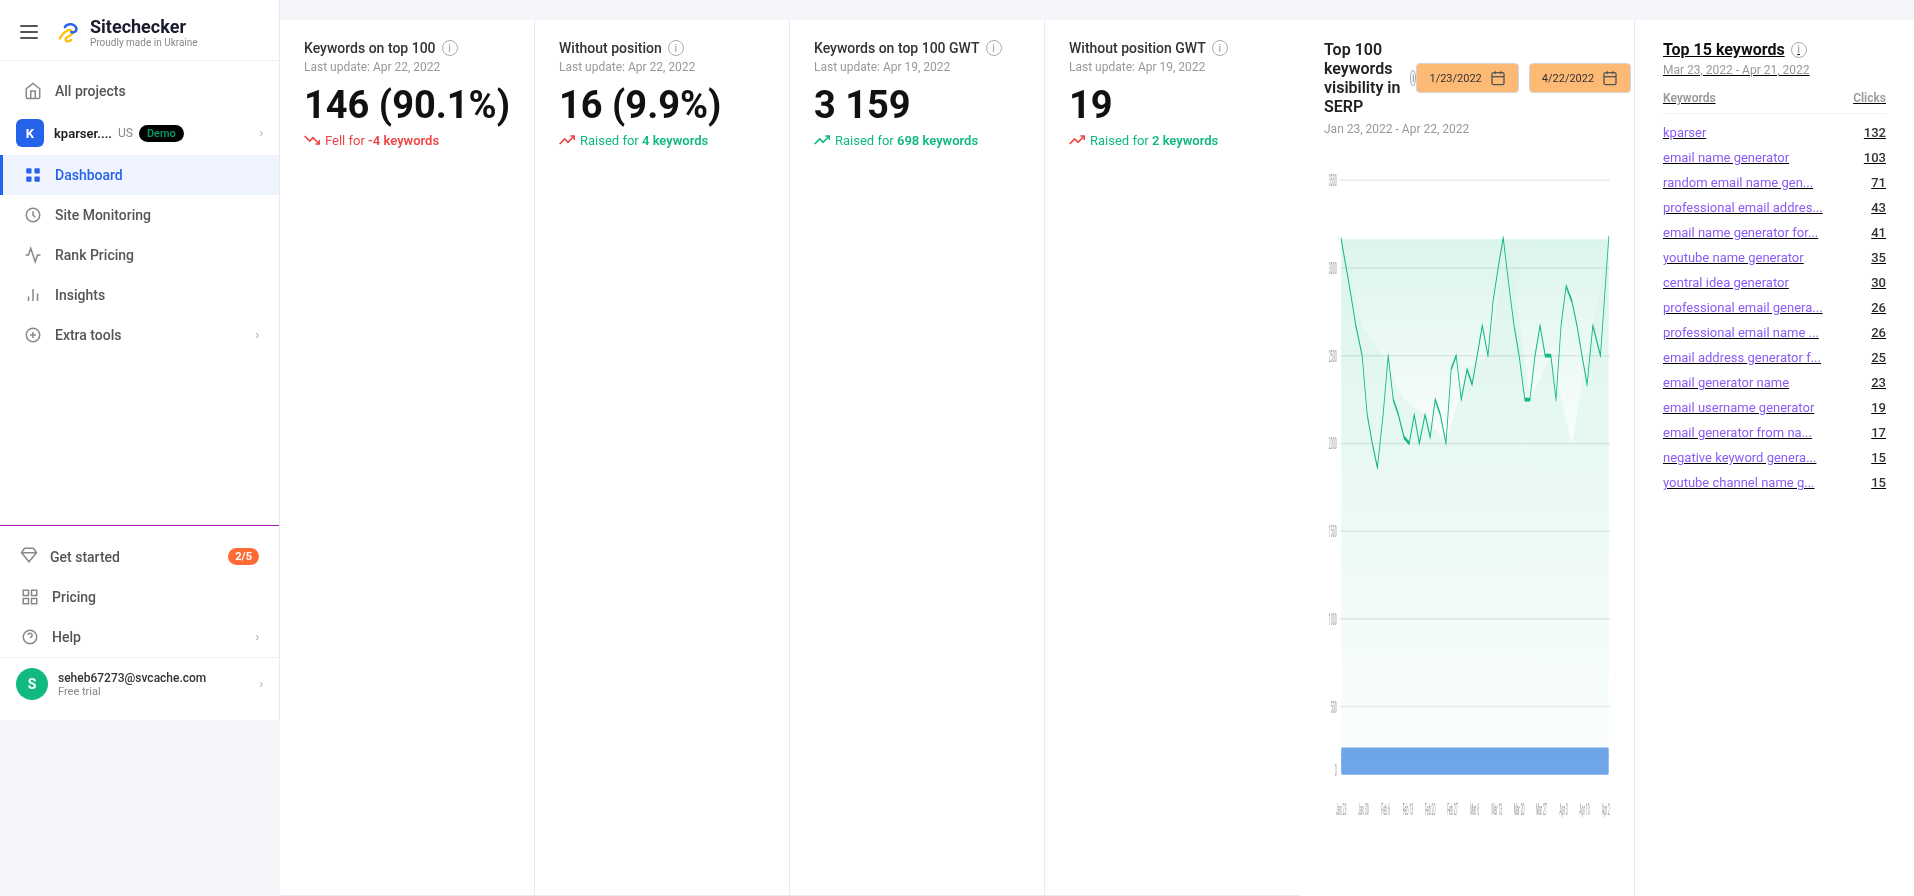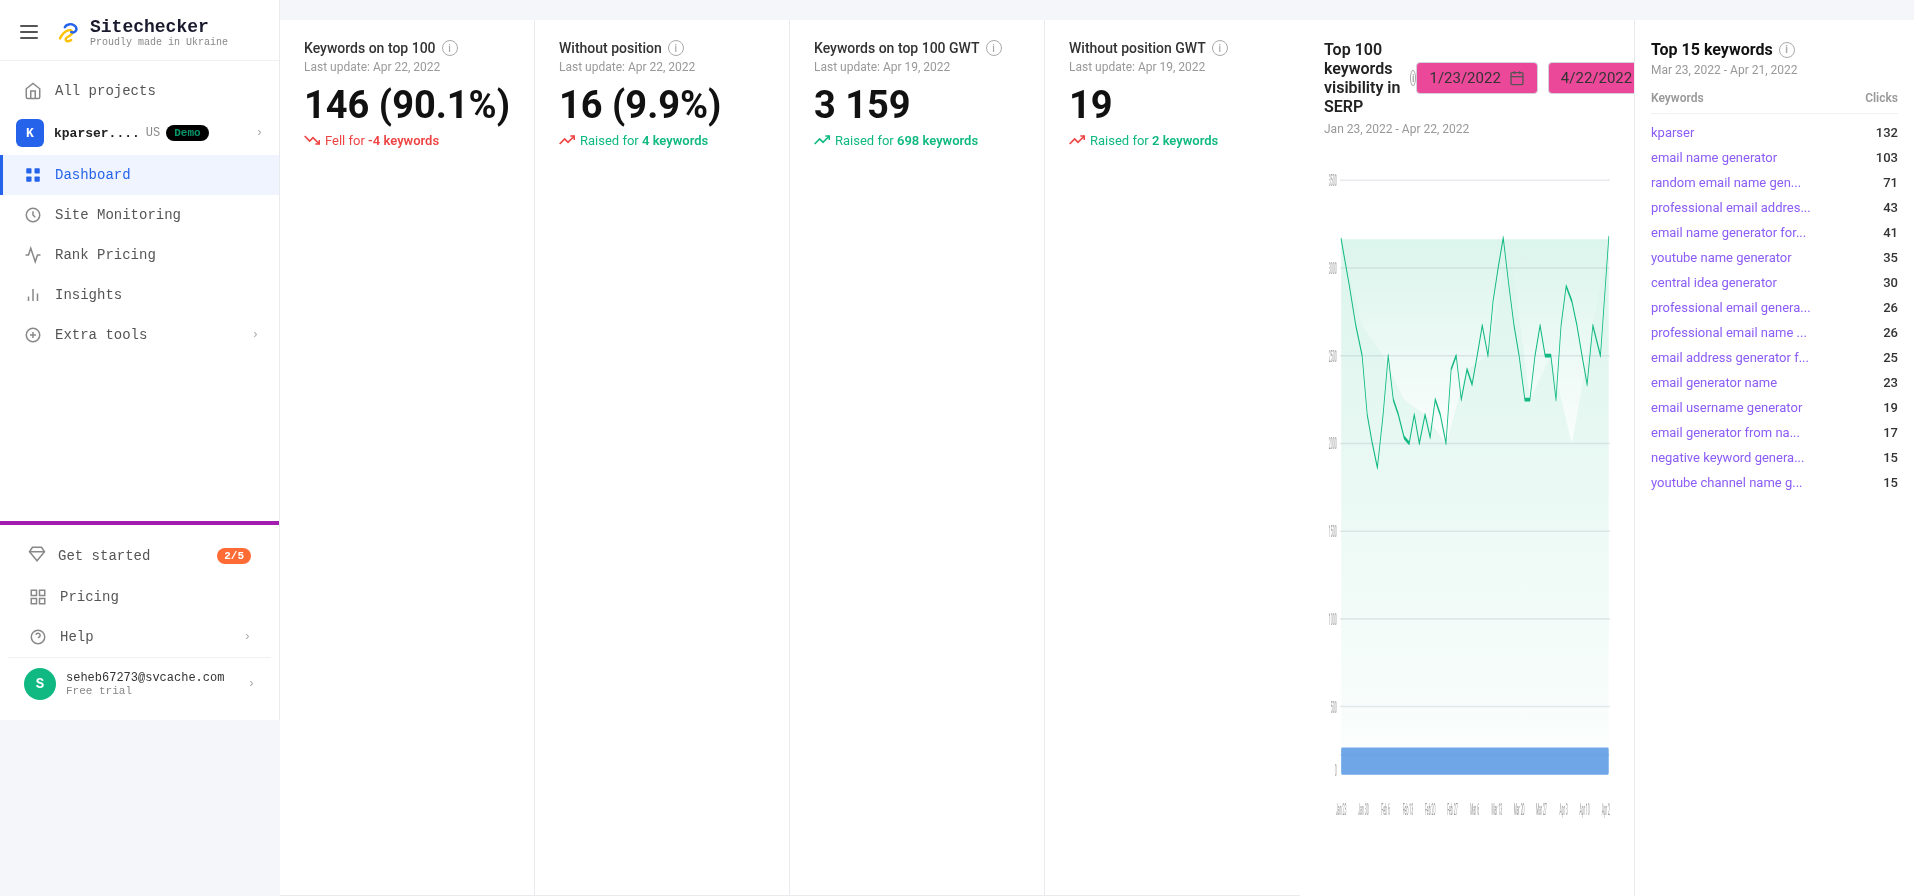--- a/index.html
+++ b/index.html
@@ -8,21 +8,20 @@
     
     .sidebar {
       width: 280px;
       min-width: 280px;
       background: #fff;
       display: flex;
       flex-direction: column;
       border-right: 1px solid #e8eaed;
       height: 720px;
       overflow: hidden;
-      font-family: Liberation Mono, monospace;
     }
     .sidebar-header {
       display: flex;
       align-items: center;
       padding: 16px 16px 12px 16px;
       gap: 10px;
       border-bottom: 1px solid #f0f0f0;
     }
     .hamburger-icon {
       cursor: pointer;
@@ -113,22 +112,22 @@
       background: #000000;
       color: #059669;
       font-size: 11px;
       font-weight: 600;
       padding: 2px 8px;
       border-radius: 20px;
     }
     .project-chevron { margin-left: auto; font-size: 12px; color: #aaa; }
 
     .sidebar-bottom {
-      padding: 10px 8px;
-      border-top: 4px solid #a21caf;
+      padding: 10px 0;
+      border-top: 1px solid #a21caf;
     }
     .get-started-item {
       display: flex;
       align-items: center;
       gap: 12px;
       padding: 10px 20px;
       cursor: pointer;
       color: #555;
       font-size: 14px;
       font-weight: 500;
@@ -261,24 +260,24 @@
       display: flex;
       gap: 10px;
     }
     .date-picker {
       display: flex;
       align-items: center;
       gap: 8px;
       border: 1px solid #d1d5db;
       border-radius: 4px;
       padding: 6px 12px;
-      font-size: 15px;
+      font-size: 11px;
       color: #333;
       cursor: pointer;
-      background: #ec4899;
+      background: #fdba74;
     }
     .chart-range-label {
       font-size: 12px;
       color: #999;
       margin-bottom: 14px;
     }
     .chart-container {
       flex: 1;
       position: relative;
       overflow: hidden;
@@ -287,22 +286,23 @@
       width: 100%;
       height: 100%;
     }
 
     
     .keywords-panel {
       width: 280px;
       min-width: 280px;
       background: #fff;
       border-left: 1px solid #e8eaed;
-      padding: 20px 16px;
+      padding: 20px 28px;
       overflow-y: auto;
+      text-decoration: underline;
     }
     .keywords-title {
       font-size: 16px;
       font-weight: 700;
       color: #111;
       display: flex;
       align-items: center;
       gap: 6px;
       margin-bottom: 4px;
     }

